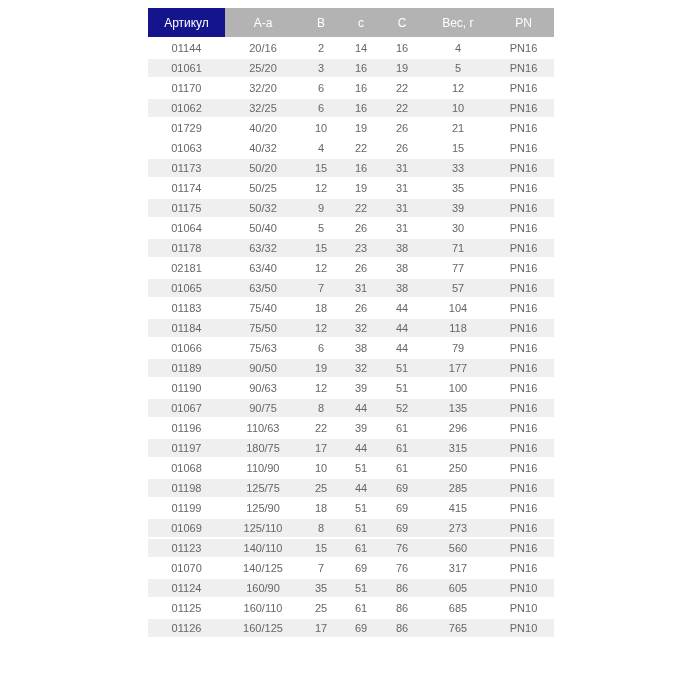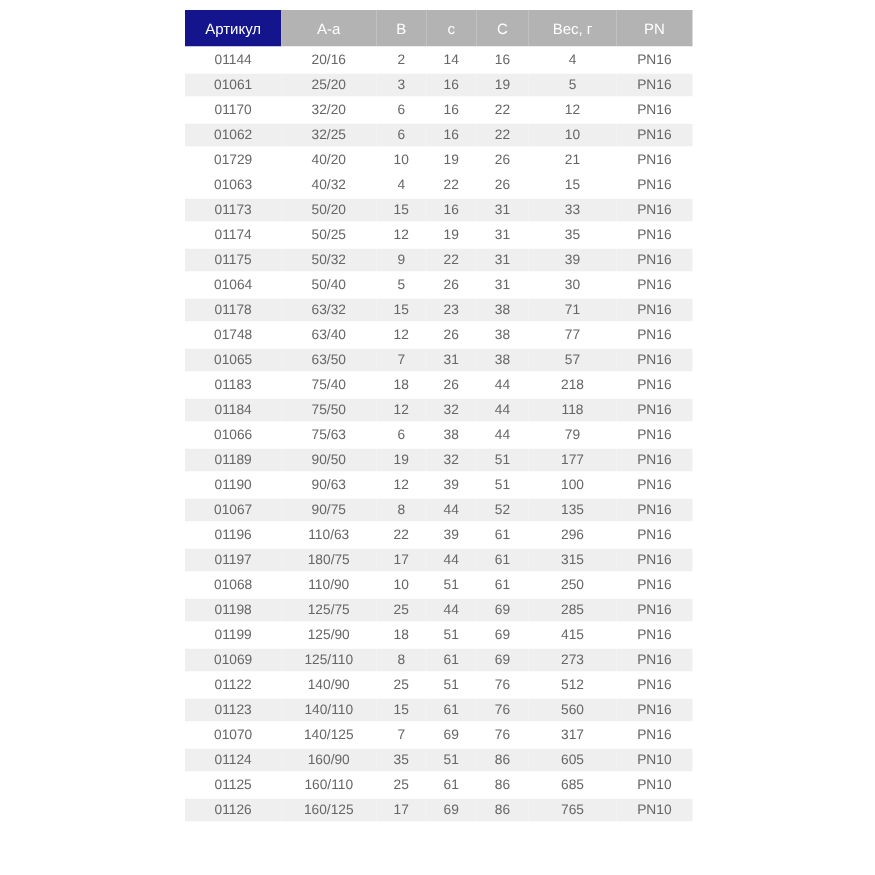--- a/index.html
+++ b/index.html
@@ -167,21 +167,21 @@
         <tr class="alt">
           <td>01178</td>
           <td>63/32</td>
           <td>15</td>
           <td>23</td>
           <td>38</td>
           <td>71</td>
           <td>PN16</td>
         </tr>
         <tr>
-          <td>01748</td>
+          <td>02181</td>
           <td>63/40</td>
           <td>12</td>
           <td>26</td>
           <td>38</td>
           <td>77</td>
           <td>PN16</td>
         </tr>
         <tr class="alt">
           <td>01065</td>
           <td>63/50</td>
@@ -190,21 +190,21 @@
           <td>38</td>
           <td>57</td>
           <td>PN16</td>
         </tr>
         <tr>
           <td>01183</td>
           <td>75/40</td>
           <td>18</td>
           <td>26</td>
           <td>44</td>
-          <td>218</td>
+          <td>104</td>
           <td>PN16</td>
         </tr>
         <tr class="alt">
           <td>01184</td>
           <td>75/50</td>
           <td>12</td>
           <td>32</td>
           <td>44</td>
           <td>118</td>
           <td>PN16</td>
@@ -290,29 +290,20 @@
           <td>415</td>
           <td>PN16</td>
         </tr>
         <tr class="alt">
           <td>01069</td>
           <td>125/110</td>
           <td>8</td>
           <td>61</td>
           <td>69</td>
           <td>273</td>
-          <td>PN16</td>
-        </tr>
-        <tr>
-          <td>01122</td>
-          <td>140/90</td>
-          <td>25</td>
-          <td>51</td>
-          <td>76</td>
-          <td>512</td>
           <td>PN16</td>
         </tr>
         <tr class="alt">
           <td>01123</td>
           <td>140/110</td>
           <td>15</td>
           <td>61</td>
           <td>76</td>
           <td>560</td>
           <td>PN16</td>

